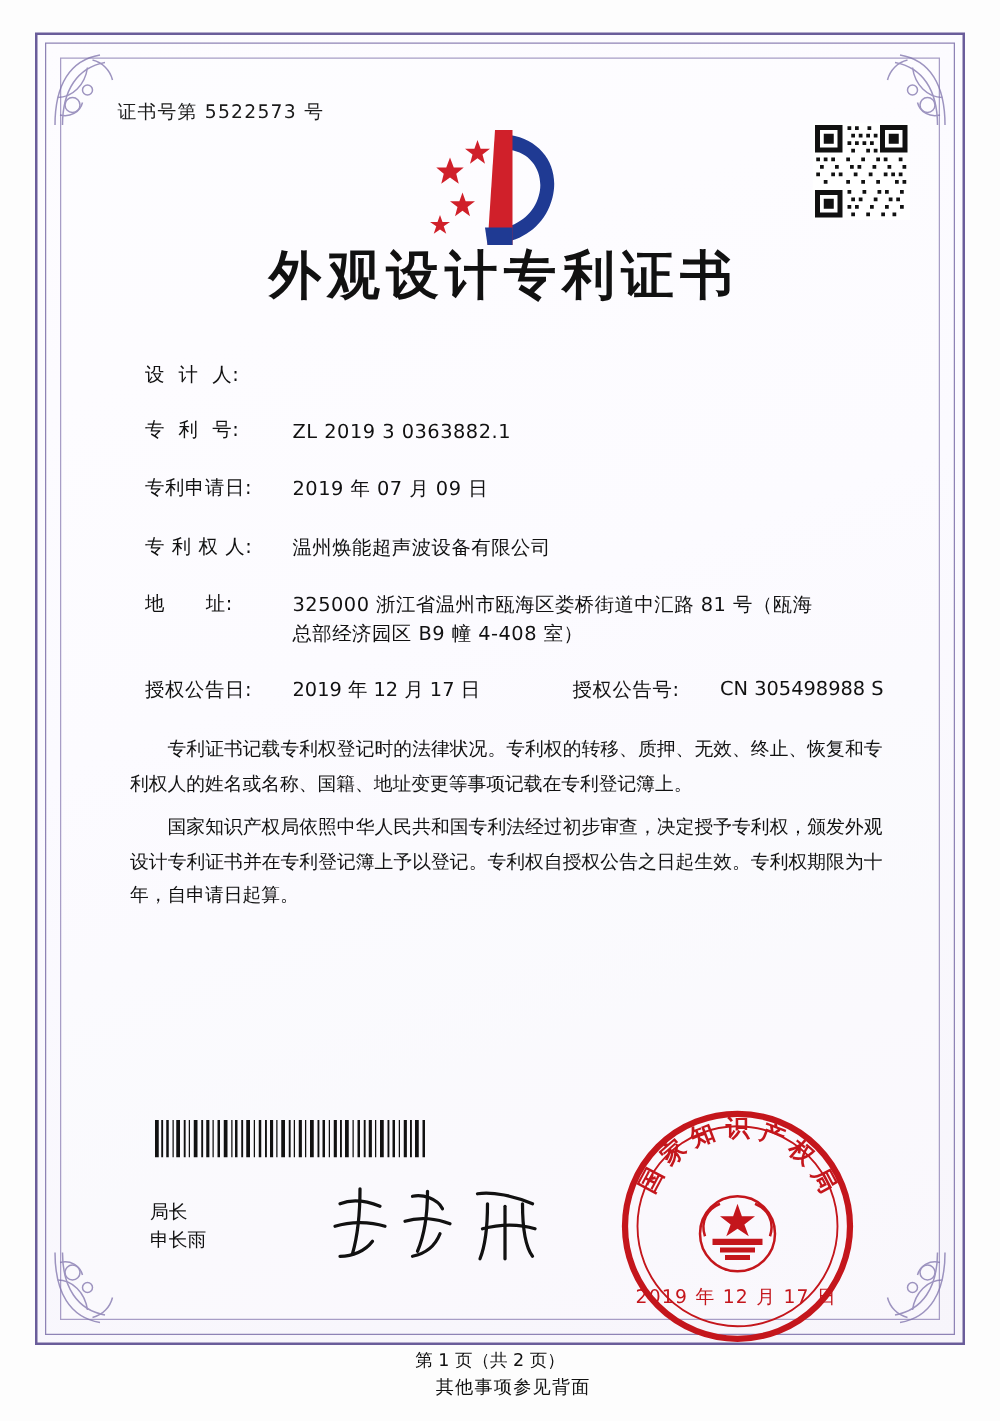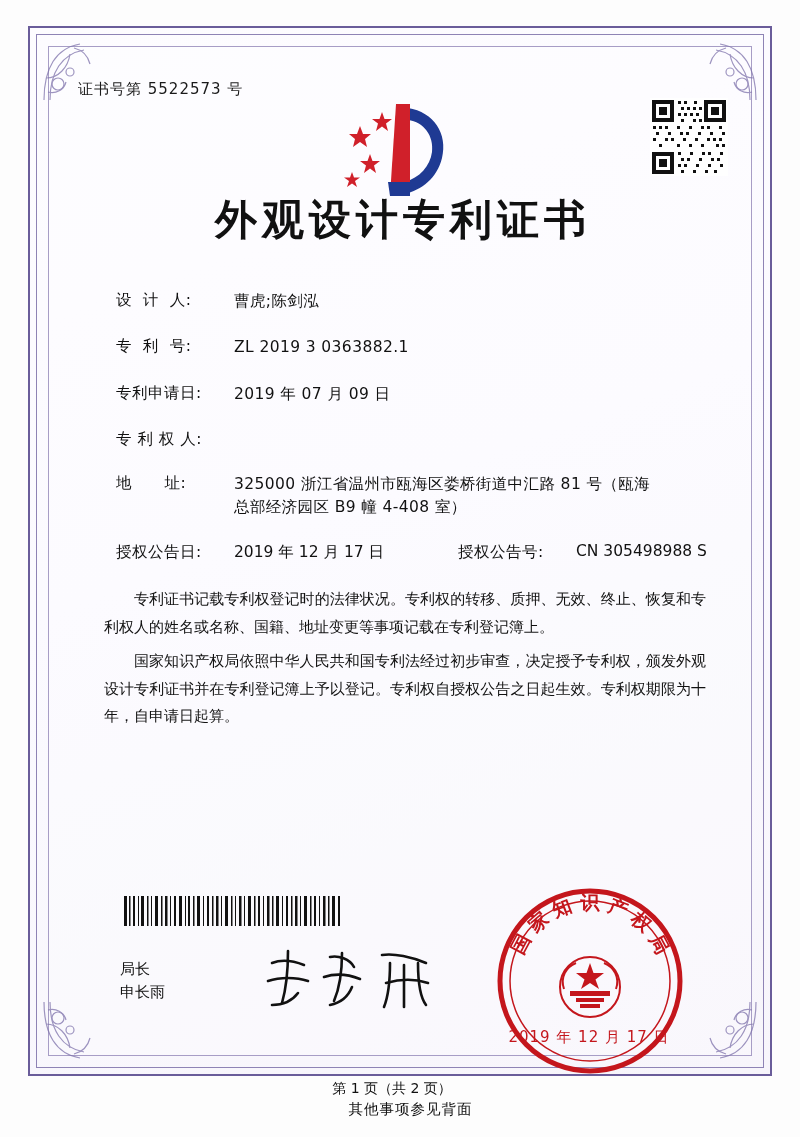--- a/index.html
+++ b/index.html
@@ -57,21 +57,21 @@
     opacity: 0.75;
   }
   .corner svg { display:block; width:66px; height:66px; }
   .c-tl { left: 10px; top: 10px; }
   .c-tr { right: 10px; top: 10px; transform: scaleX(-1); }
   .c-bl { left: 10px; bottom: 10px; transform: scaleY(-1); }
   .c-br { right: 10px; bottom: 10px; transform: scale(-1,-1); }
 
   .content {
     position: absolute;
-    left: 48px;
+    left: 64px;
     top: 52px;
     width: 634px;
   }
   .cert-no {
     font-size: 15px;
     color: #1a1a1a;
     letter-spacing: 1px;
     font-family: "DejaVu Sans", sans-serif;
   }
   .logo-wrap {
@@ -379,35 +379,35 @@
     </div>
 
     <div style="position:absolute; left:56px; top:52px; width:634px;">
       <div class="title">外观设计专利证书</div>
 
       <div class="fields">
 
 
         <div class="field-row">
           <div class="f-label">设  计  人:</div>
-          <div class="f-value">曹虎;陈剑泓</div>
         </div>
 
         <div class="field-row">
           <div class="f-label">专  利  号:</div>
           <div class="f-value">ZL 2019 3 0363882.1</div>
         </div>
 
         <div class="field-row">
           <div class="f-label">专利申请日:</div>
           <div class="f-value">2019 年 07 月 09 日</div>
         </div>
 
         <div class="field-row">
           <div class="f-label">专 利 权 人:</div>
+          <div class="f-value">温州焕能超声波设备有限公司</div>
         </div>
 
         <div class="field-row">
           <div class="f-label">地      址:</div>
           <div class="f-value">
             <span>325000  浙江省温州市瓯海区娄桥街道中汇路 81 号（瓯海</span>
             <span class="cont">总部经济园区 B9 幢 4-408 室）</span>
           </div>
         </div>
 

